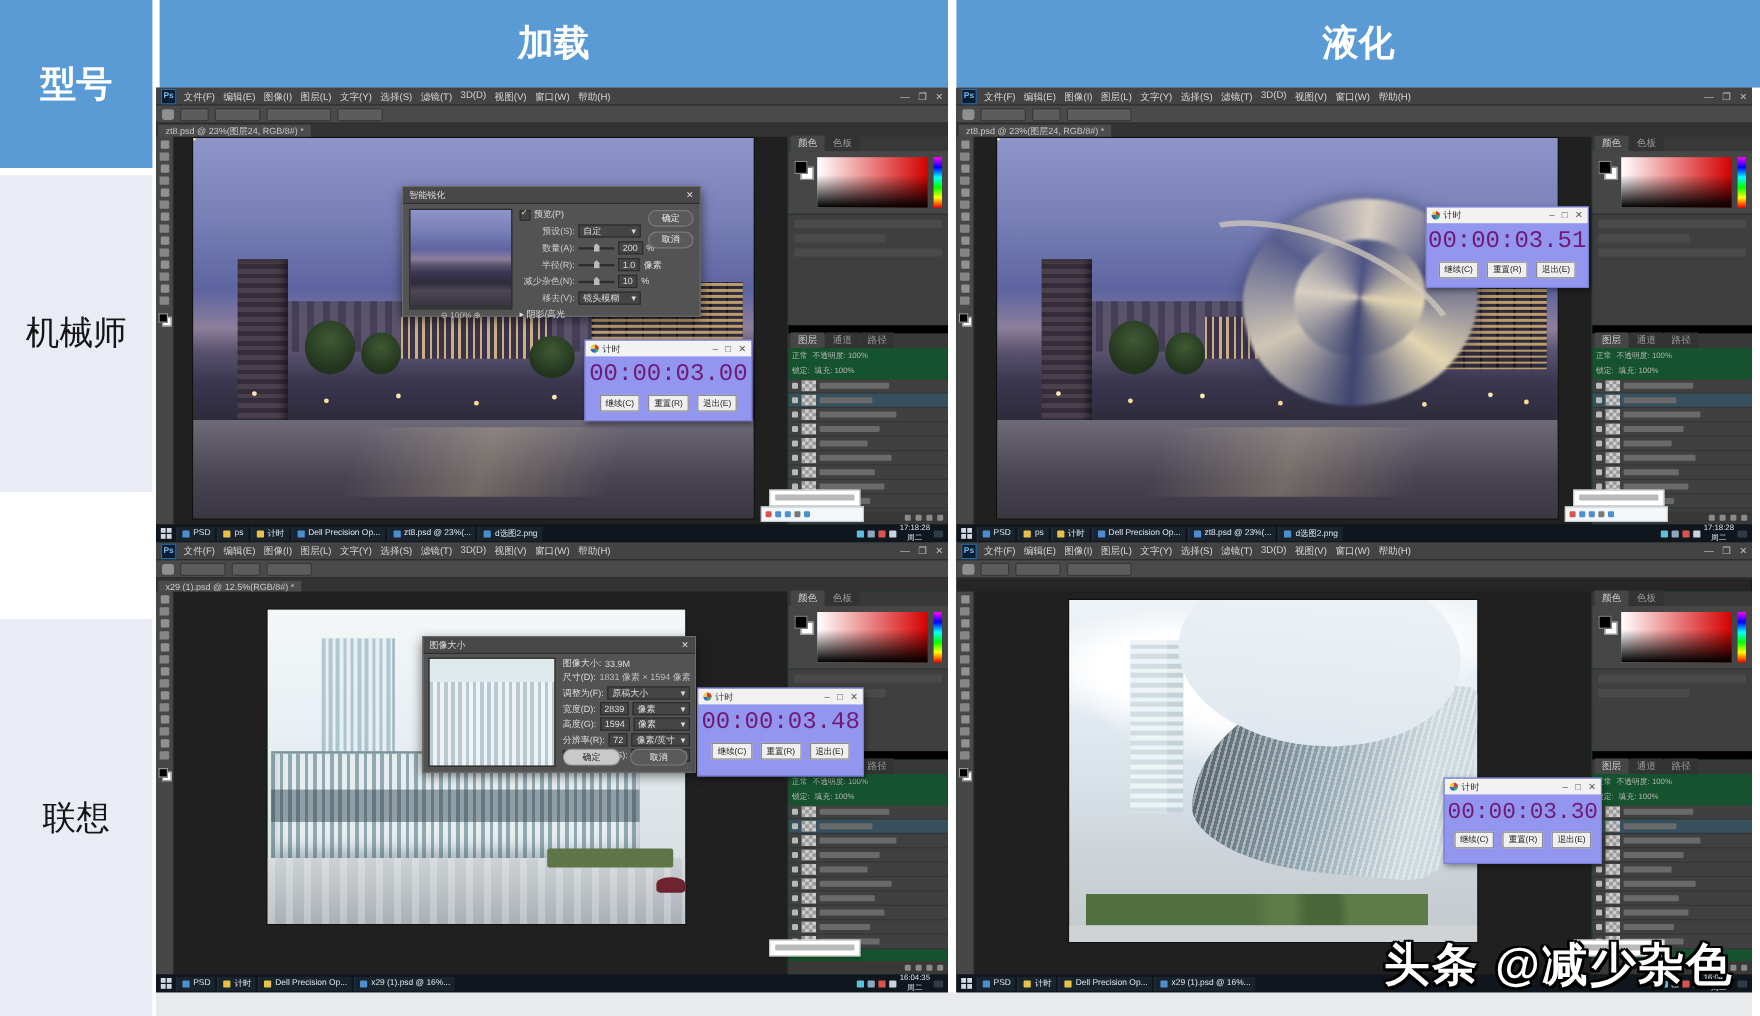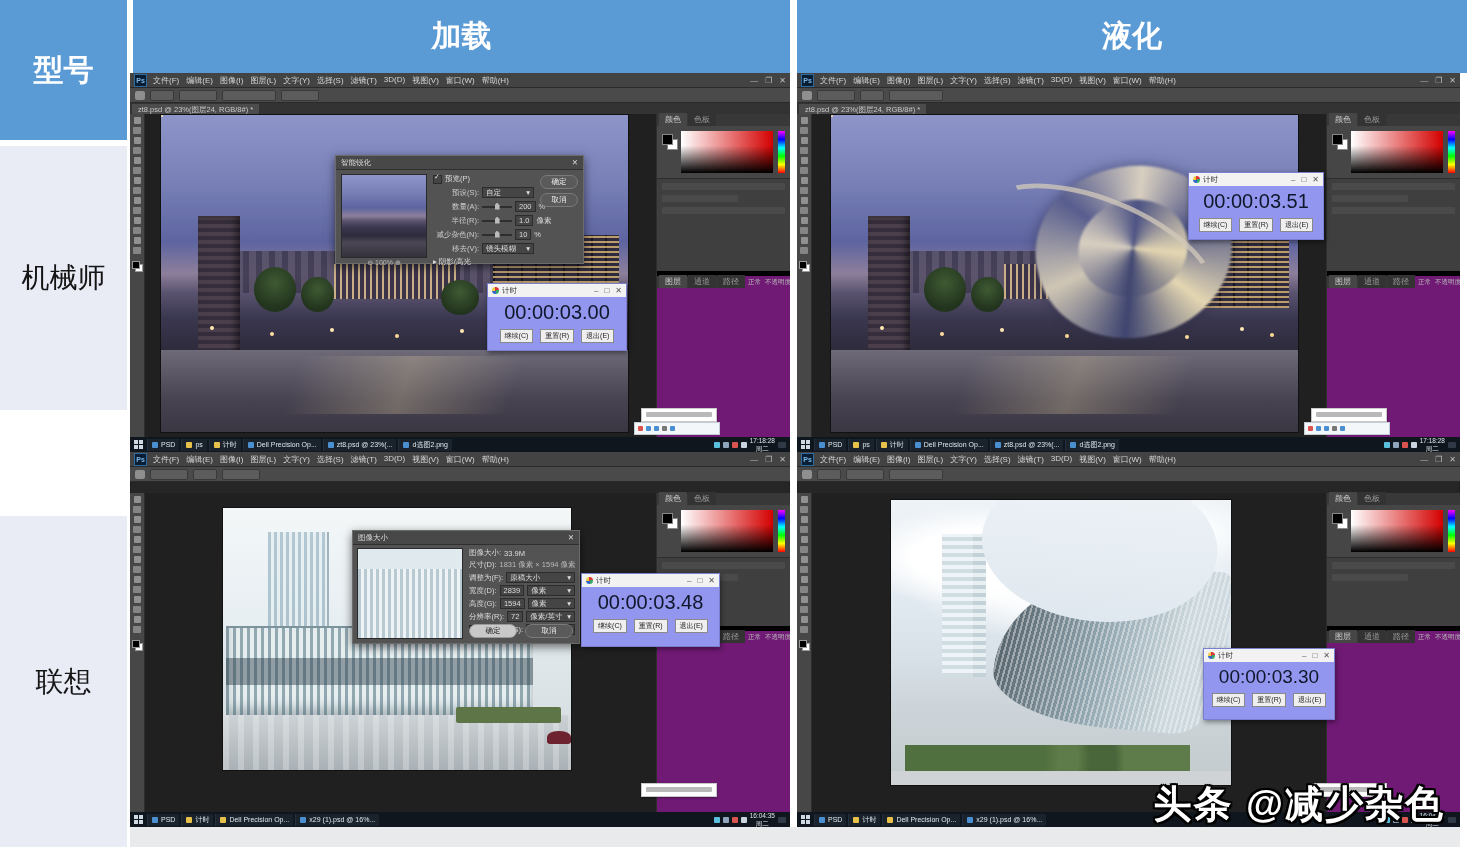--- a/index.html
+++ b/index.html
@@ -34,36 +34,36 @@
   .ps-tab{background:#4c4c4c;color:#c9c9c9;font-size:7.5px;padding:1px 6px;white-space:nowrap;}
   .ps-main{position:absolute;left:0;right:0;top:41px;bottom:15px;display:flex;}
   .ps-toolbar{width:14px;background:#474747;border-right:1px solid #2e2e2e;display:flex;
     flex-direction:column;align-items:center;padding-top:3px;gap:3px;flex:none;}
   .tool-glyph{width:8px;height:7px;background:#9a9a9a;opacity:.75;border-radius:1px;flex:none;}
   .tool-glyph:nth-child(odd){width:7px;background:#aaa;}
   .tool-colors{position:relative;width:10px;height:10px;margin-top:4px;flex:none;}
   .tool-colors i{position:absolute;width:6px;height:6px;border:1px solid #999;display:block;}
   .tool-colors .fg{background:#000;z-index:2;} .tool-colors .bg{left:3px;top:3px;background:#fff;}
   .ps-canvas{flex:1;position:relative;background:#202020;overflow:hidden;}
-  .ps-panels{width:133px;background:#701a75;border-left:1px solid #2e2e2e;display:flex;
+  .ps-panels{width:133px;background:#14532d;border-left:1px solid #2e2e2e;display:flex;
     flex-direction:column;font-size:7px;flex:none;}
   .panel-tabs{height:12px;background:#383838;display:flex;gap:1px;align-items:flex-end;padding-left:2px;flex:none;}
   .panel-tabs .menu-item{background:#464646;padding:1px 6px;color:#ccc;}
   .panel-tabs .menu-item+.menu-item{background:#333;color:#999;}
   .color-body{height:52px;background:#464646;position:relative;flex:none;}
   .chip-fg{position:absolute;left:5px;top:8px;width:9px;height:9px;background:#000;border:1px solid #888;z-index:2;}
   .chip-bg{position:absolute;left:10px;top:13px;width:9px;height:9px;background:#fff;border:1px solid #888;}
   .color-grad{position:absolute;left:24px;top:5px;right:17px;height:42px;
     background:linear-gradient(to top,#000,rgba(0,0,0,0) 65%),linear-gradient(to right,#fff,#d40000);}
   .hue-strip{position:absolute;right:5px;top:5px;width:7px;height:42px;
     background:linear-gradient(180deg,#ff00ff,#0000ff,#00ffff,#00ff00,#ffff00,#ff0000);}
   .panel-props{height:84px;border-top:1px solid #2e2e2e;background:#3f3f3f;padding:4px 3px;flex:none;}
   .prop-line{height:7px;background:#4a4a4a;border-radius:1px;margin:0 2px 5px;}
   .prop-line.short{width:60%;}
-  .panel-layers{flex:1;border-top:5px solid #000000;display:flex;flex-direction:row;min-height:0;}
+  .panel-layers{flex:1;border-top:7px solid #000000;display:flex;flex-direction:column;min-height:0;}
   .layers-ctrl{height:11px;display:flex;gap:4px;padding:1px 3px;align-items:center;color:#b5b5b5;
     font-size:6.5px;white-space:nowrap;overflow:hidden;flex:none;}
   .layer-list{flex:1;overflow:hidden;}
   .layer-row{height:11px;display:flex;align-items:center;gap:3px;padding:0 3px;
     border-bottom:1px solid #353535;background:#404040;}
   .layer-row.selected{background:#37505e;}
   .layer-eye{width:5px;height:5px;background:#b9b9b9;border-radius:1px;flex:none;}
   .layer-thumb{width:12px;height:9px;flex:none;
     background:conic-gradient(#ccc 25%,#999 0 50%,#ccc 0 75%,#999 0);background-size:6px 6px;}
   .layer-name{height:5px;background:#6a6a6a;border-radius:1px;}
@@ -92,21 +92,21 @@
   .ime-bar i{width:5px;height:5px;border-radius:1px;display:block;}
 
   
   .timer{position:absolute;background:#9396ee;border:1px solid #7a7fd0;z-index:9;
     box-shadow:1px 2px 5px rgba(0,0,0,.45);}
   .timer-head{height:13px;background:#f2f2f2;display:flex;align-items:center;gap:3px;padding:0 4px;
     font-size:7.5px;color:#333;}
   .t-ico{width:7px;height:7px;border-radius:50%;flex:none;
     background:conic-gradient(#d33 0 25%,#3a6 0 50%,#36c 0 75%,#ec4 0);}
   .timer-ctrl{margin-left:auto;display:flex;gap:6px;color:#555;font-size:8px;}
-  .timer-time{font-family:Liberation Sans, sans-serif;font-size:20px;color:#0f172a;text-align:center;
+  .timer-time{font-family:Liberation Mono, monospace;font-size:20px;color:#701a75;text-align:center;
     margin-top:4px;white-space:nowrap;}
   .timer-btns{display:flex;justify-content:center;gap:7px;margin-top:5px;}
   .timer-btn{font-size:7px;background:#efefef;border:1px solid #8a8a8a;padding:1px 4px;color:#222;}
 
   
   .dlg{position:absolute;background:#535353;border:1px solid #6b6b6b;color:#ddd;font-size:7.5px;
     box-shadow:0 3px 9px rgba(0,0,0,.55);z-index:8;}
   .dlg-title{height:13px;background:#484848;display:flex;align-items:center;padding:0 5px;
     border-bottom:1px solid #2f2f2f;}
   .dlg-close{margin-left:auto;}
@@ -725,20 +725,23 @@
       <span>❐</span>
       <span>✕</span>
     </span>
   </div>
   <div class="ps-optionsbar">
     <span class="opt-ico"></span>
     <span class="opt-chip"></span>
     <span class="opt-chip sm"></span>
     <span class="opt-chip"></span>
   </div>
+  <div class="ps-tabbar">
+    <span class="ps-tab">x29 (1).psd @ 12.5%(RGB/8#) *</span>
+  </div>
   <div class="ps-main">
     <div class="ps-toolbar">
         <div class="tool-glyph"></div>
         <div class="tool-glyph"></div>
         <div class="tool-glyph"></div>
         <div class="tool-glyph"></div>
         <div class="tool-glyph"></div>
         <div class="tool-glyph"></div>
         <div class="tool-glyph"></div>
         <div class="tool-glyph"></div>

